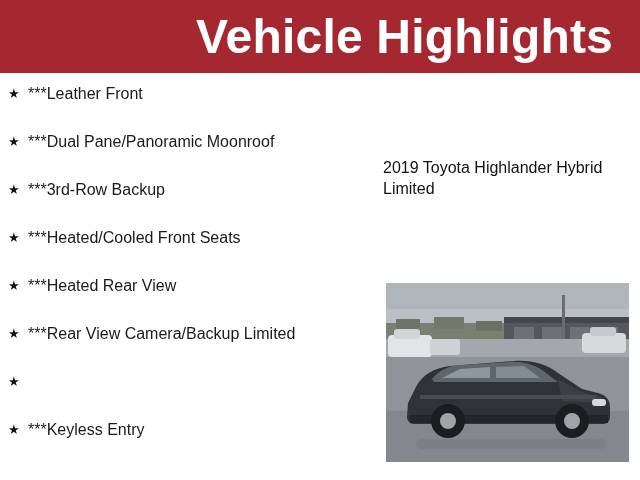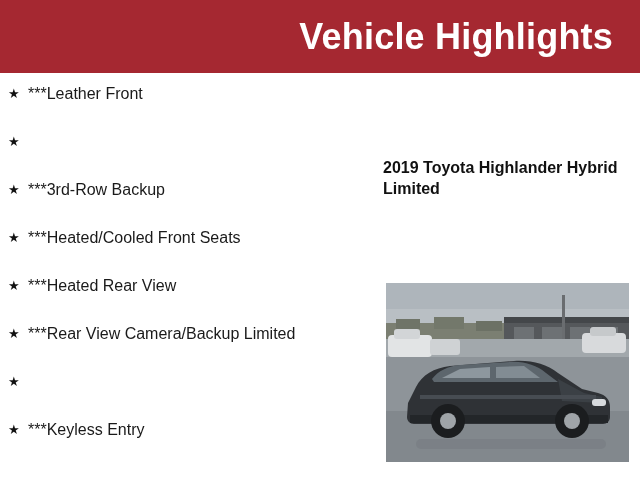--- a/index.html
+++ b/index.html
@@ -28,21 +28,21 @@
     height: 73px;
     background: #a52831;
     display: flex;
     align-items: center;
     justify-content: flex-end;
     box-sizing: border-box;
     padding-right: 27px;
   }
   .header-title {
     color: #ffffff;
-    font-size: 36px;
+    font-size: 48px;
     font-weight: bold;
     letter-spacing: 0.2px;
     line-height: 1;
     white-space: nowrap;
   }
   
   .highlights {
     position: absolute;
     left: 0;
     top: 83px;
@@ -70,21 +70,21 @@
     white-space: nowrap;
   }
   
   .vehicle-title {
     position: absolute;
     left: 383px;
     top: 157px;
     width: 245px;
     color: #111111;
     font-size: 16px;
-    font-weight: bold;
+    font-weight: normal;
     line-height: 21px;
   }
   .photo {
     position: absolute;
     left: 386px;
     top: 283px;
     width: 243px;
     height: 179px;
     overflow: hidden;
     background: #9aa0a4;
@@ -104,20 +104,21 @@
 
   <div class="highlights">
 
     <div class="highlight-row">
       <span class="bullet-star">★</span>
       <span class="highlight-text">***Leather Front</span>
     </div>
 
     <div class="highlight-row">
       <span class="bullet-star">★</span>
+      <span class="highlight-text">***Dual Pane/Panoramic Moonroof</span>
     </div>
 
     <div class="highlight-row">
       <span class="bullet-star">★</span>
       <span class="highlight-text">***3rd-Row Backup</span>
     </div>
 
     <div class="highlight-row">
       <span class="bullet-star">★</span>
       <span class="highlight-text">***Heated/Cooled Front Seats</span>

